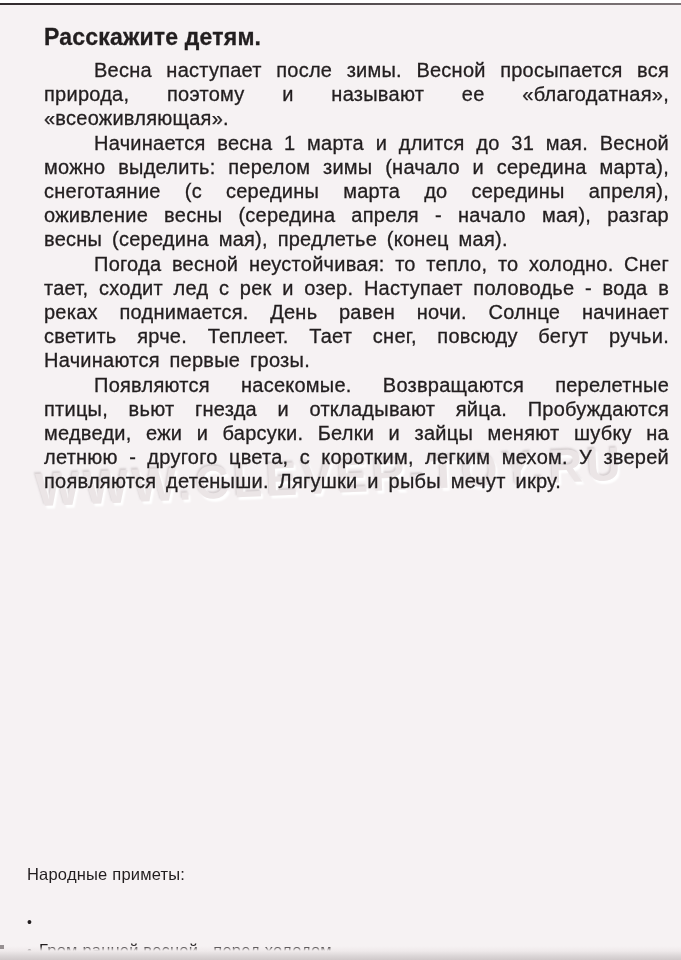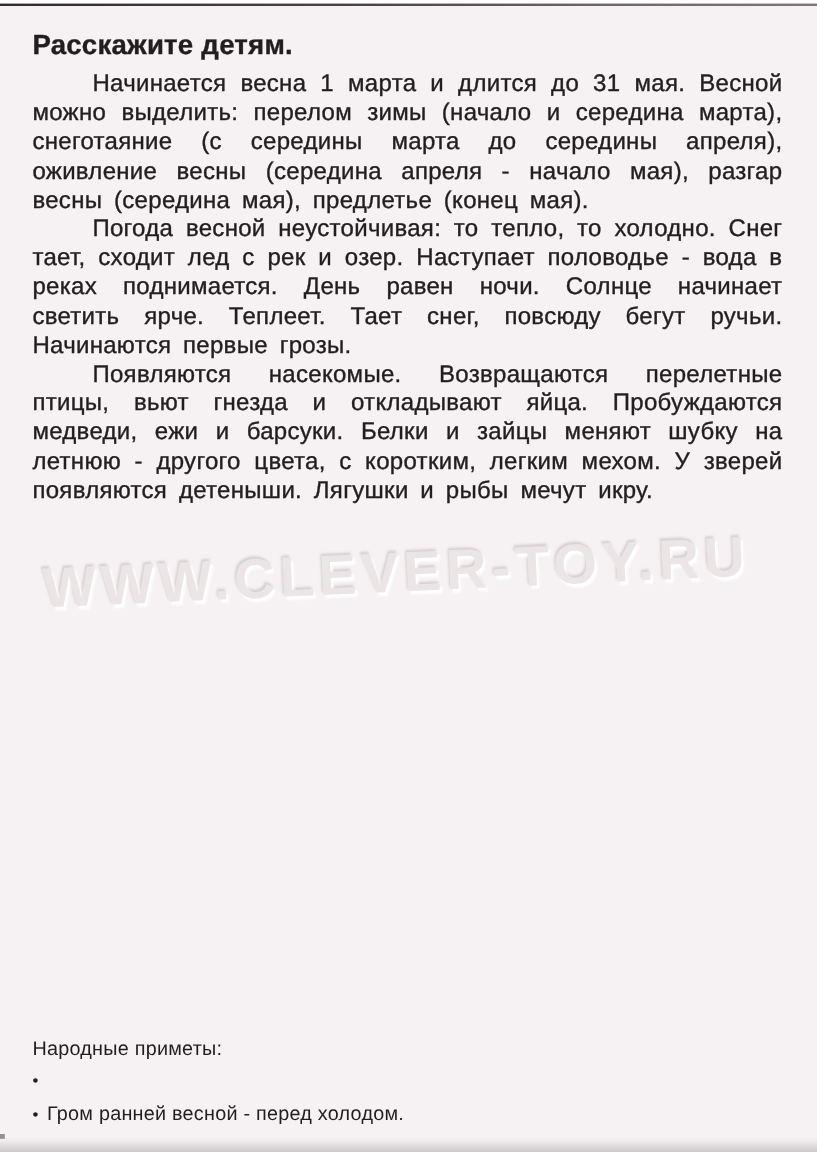--- a/index.html
+++ b/index.html
@@ -55,21 +55,21 @@
     color: var(--watermark);
     text-shadow:
       2px 3px 2px #ffffff,
       -1px -2px 2px rgba(168,158,160,0.40);
     user-select: none;
     pointer-events: none;
   }
   
   .content {
     position: absolute;
-    left: 27px;
+    left: 44px;
     top: 24px;
     width: 625px;
   }
   .title {
     margin: 0 0 7px 0;
     font-size: 23px;
     font-weight: bold;
     letter-spacing: 0.2px;
     -webkit-text-stroke: 0.3px currentColor;
   }
@@ -88,21 +88,21 @@
   .notes {
     position: absolute;
     left: 27px;
     top: 863px;
     width: 610px;
     font-size: 16.5px;
     letter-spacing: 0.2px;
   }
   .notes-heading {
     line-height: 22px;
-    margin-bottom: 1px;
+    margin-bottom: 23px;
   }
   .note-item {
     display: flex;
     align-items: baseline;
     line-height: 28px;
   }
   .bullet {
     font-size: 14px;
     margin-right: 7px;
     flex: 0 0 auto;
@@ -115,20 +115,21 @@
 
   <div class="scan-top-white"></div>
   <div class="scan-top-line"></div>
 
   <div class="watermark">WWW.CLEVER-TOY.RU</div>
 
   <div class="content">
     <h1 class="title">Расскажите детям.</h1>
     <div class="paragraphs">
 
+        <p class="para">Весна наступает после зимы. Весной просыпается вся природа, поэтому и называют ее «благодатная», «всеоживляющая».</p>
 
         <p class="para">Начинается весна 1 марта и длится до 31 мая. Весной можно выделить: перелом зимы (начало и середина марта), снеготаяние (с середины марта до середины апреля), оживление весны (середина апреля - начало мая), разгар весны (середина мая), предлетье (конец мая).</p>
 
         <p class="para">Погода весной неустойчивая: то тепло, то холодно. Снег тает, сходит лед с рек и озер. Наступает половодье - вода в реках поднимается. День равен ночи. Солнце начинает светить ярче. Теплеет. Тает снег, повсюду бегут ручьи. Начинаются первые грозы.</p>
 
 
         <p class="para">Появляются насекомые. Возвращаются перелетные птицы, вьют гнезда и откладывают яйца. Пробуждаются медведи, ежи и барсуки. Белки и зайцы меняют шубку на летнюю - другого цвета, с коротким, легким мехом. У зверей появляются детеныши. Лягушки и рыбы мечут икру.</p>
 
       </div>
   </div>

